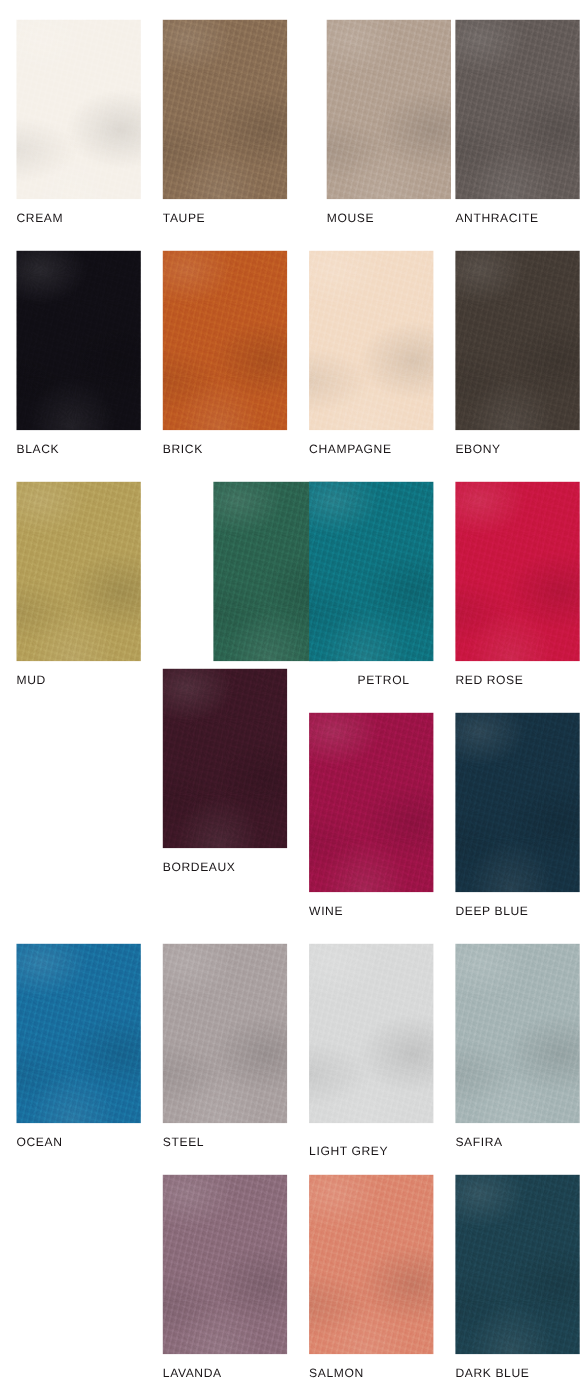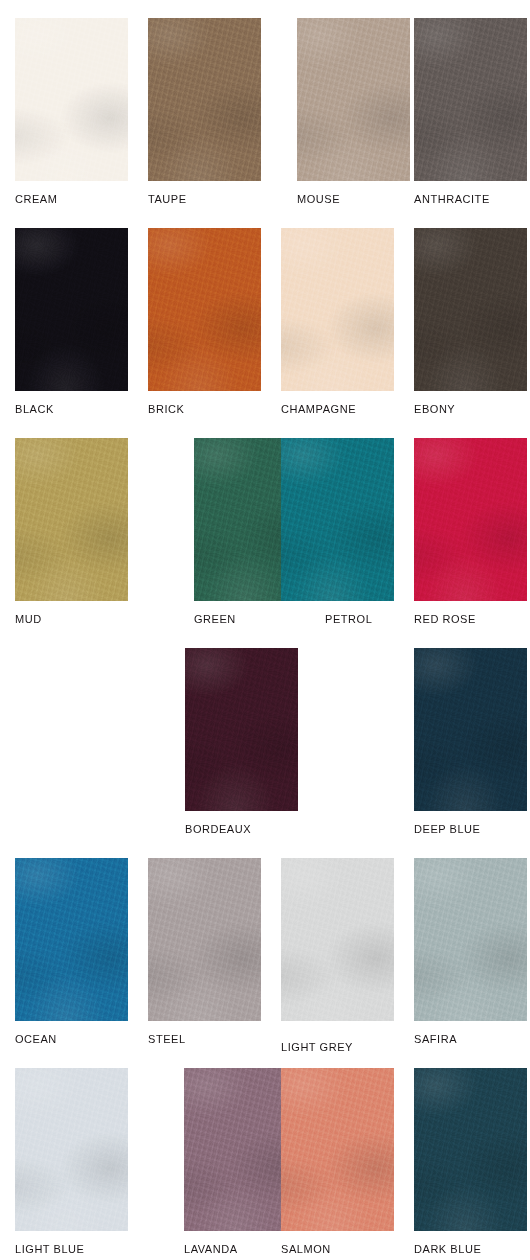--- a/index.html
+++ b/index.html
@@ -180,27 +180,35 @@
       <div class="swatch-label" style="color: rgb(26, 22, 24); margin-left: 44px;">PETROL</div>
     </div>
     <div class="swatch-cell" style="left: 414px; top: 438px;">
       <div class="swatch-chip" style="background-color: rgb(202, 22, 65);">
         <div class="tex-a"></div>
         <div class="tex-b"></div>
         <div class="tex-c"></div>
       </div>
       <div class="swatch-label" style="color: rgb(26, 22, 24);">RED ROSE</div>
     </div>
-    <div class="swatch-cell" style="left: 148px; top: 648px; margin-left: 37px;">
+    <div class="swatch-cell" style="left: 148px; top: 608px;">
       <div class="swatch-chip" style="background-color: rgb(61, 23, 38);">
         <div class="tex-a"></div>
         <div class="tex-b"></div>
         <div class="tex-c"></div>
       </div>
       <div class="swatch-label" style="color: rgb(26, 22, 24);">BORDEAUX</div>
+    </div>
+    <div class="swatch-cell" style="left: 281px; top: 648px;">
+      <div class="swatch-chip" style="background-color: rgb(157, 19, 71);">
+        <div class="tex-a"></div>
+        <div class="tex-b"></div>
+        <div class="tex-c"></div>
+      </div>
+      <div class="swatch-label" style="color: rgb(26, 22, 24);">WINE</div>
     </div>
     <div class="swatch-cell" style="left: 414px; top: 648px;">
       <div class="swatch-chip" style="background-color: rgb(22, 50, 67);">
         <div class="tex-a"></div>
         <div class="tex-b"></div>
         <div class="tex-c"></div>
       </div>
       <div class="swatch-label" style="color: rgb(26, 22, 24);">DEEP BLUE</div>
     </div>
     <div class="swatch-cell" style="left: 15px; top: 858px;">
@@ -228,29 +236,21 @@
       <div class="swatch-label" style="color: rgb(26, 22, 24); margin-top: 20px;">LIGHT GREY</div>
     </div>
     <div class="swatch-cell" style="left: 414px; top: 858px;">
       <div class="swatch-chip" style="background-color: rgb(167, 182, 183);">
         <div class="tex-a"></div>
         <div class="tex-b"></div>
         <div class="tex-c"></div>
       </div>
       <div class="swatch-label" style="color: rgb(26, 22, 24);">SAFIRA</div>
     </div>
-    <div class="swatch-cell" style="left: 15px; top: 1068px;">
-      <div class="swatch-chip" style="background-color: rgb(217, 223, 229);">
-        <div class="tex-a"></div>
-        <div class="tex-b"></div>
-        <div class="tex-c"></div>
-      </div>
-      <div class="swatch-label" style="color: rgb(26, 22, 24);">LIGHT BLUE</div>
-    </div>
-    <div class="swatch-cell" style="left: 148px; top: 1068px; margin-left: 36px;">
+    <div class="swatch-cell" style="left: 148px; top: 1068px;">
       <div class="swatch-chip" style="background-color: rgb(140, 109, 124);">
         <div class="tex-a"></div>
         <div class="tex-b"></div>
         <div class="tex-c"></div>
       </div>
       <div class="swatch-label" style="color: rgb(26, 22, 24);">LAVANDA</div>
     </div>
     <div class="swatch-cell" style="left: 281px; top: 1068px;">
       <div class="swatch-chip" style="background-color: rgb(221, 136, 112);">
         <div class="tex-a"></div>

